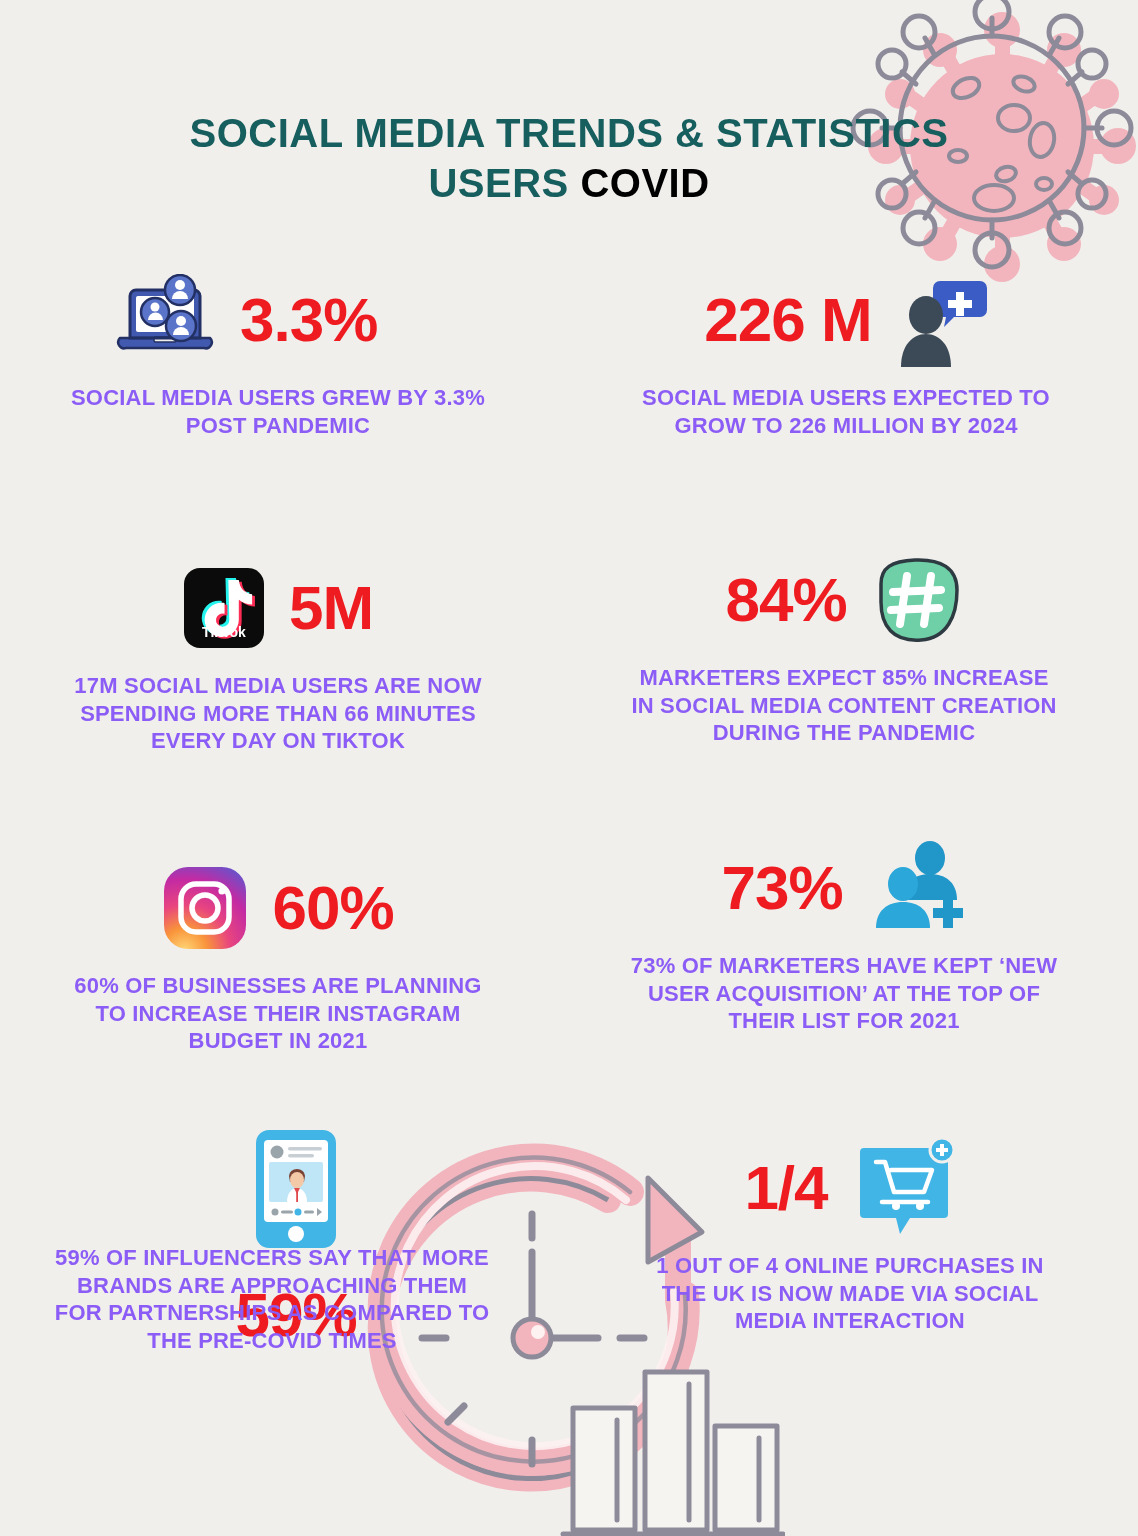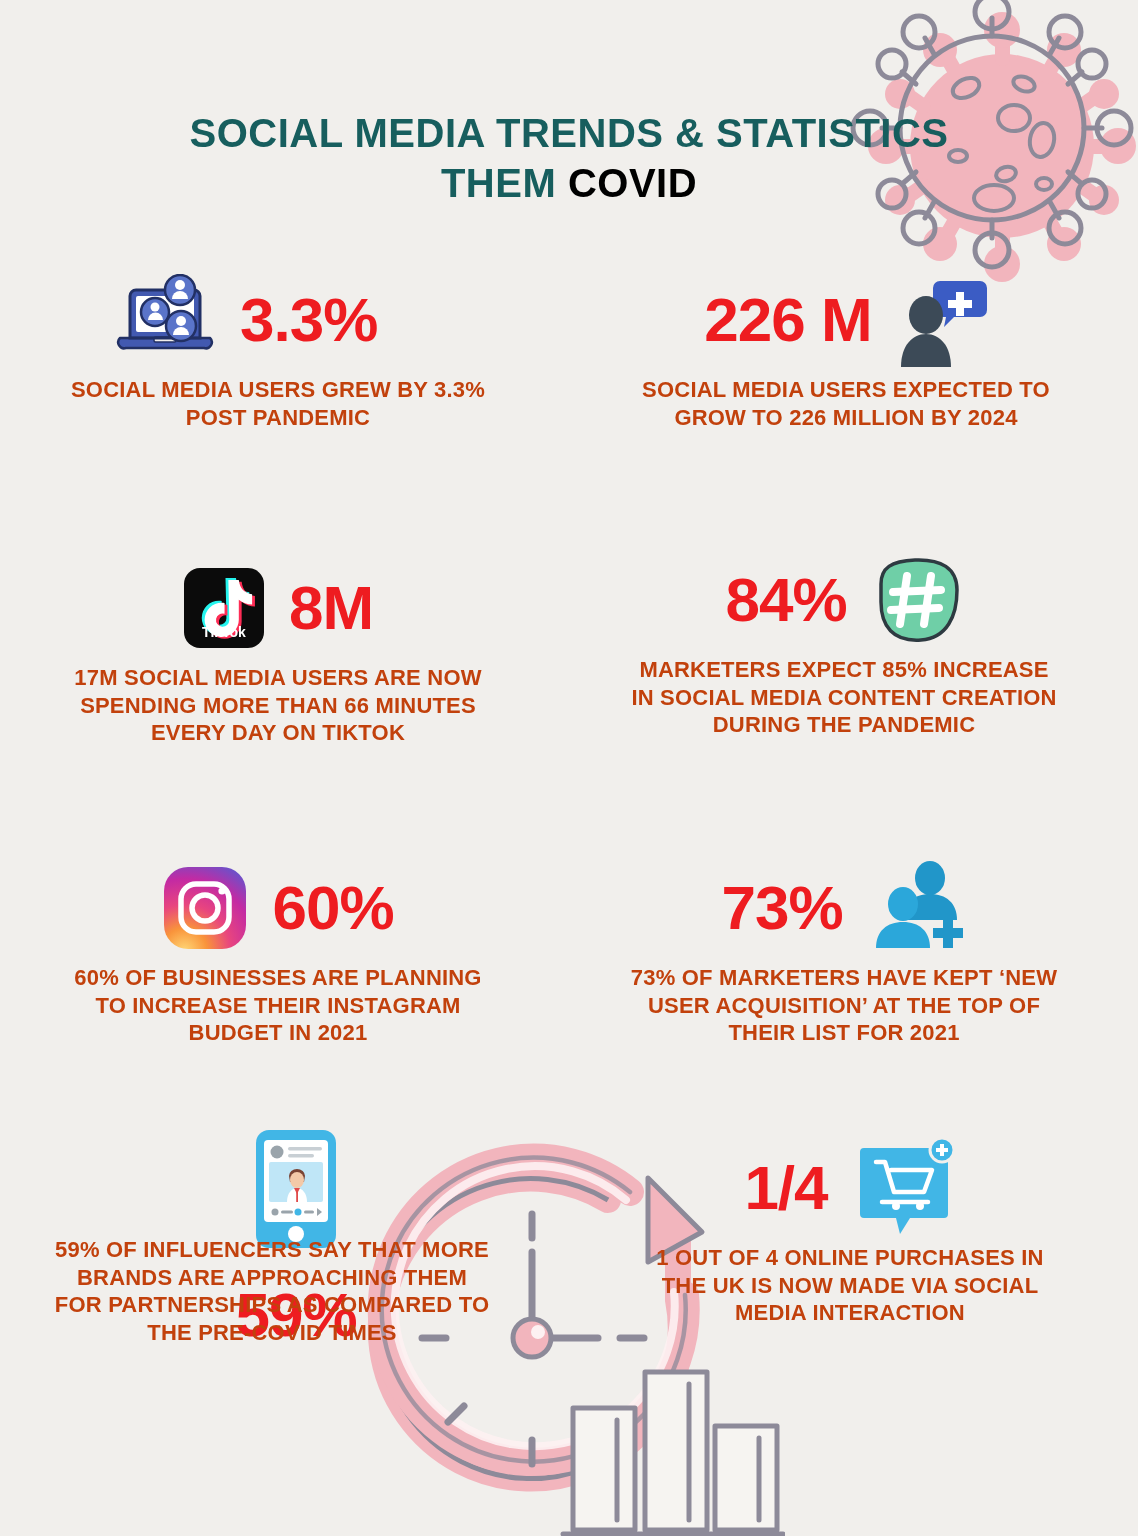--- a/index.html
+++ b/index.html
@@ -34,33 +34,33 @@
   .stat { position:absolute; z-index:5; }
   .stat-head {
     display:flex; align-items:center; justify-content:center;
     gap:24px; height:104px;
   }
   .stat-num {
     font-size:62px; font-weight:bold; color:#ee1c20;
     letter-spacing:-1px; line-height:1;
   }
   .stat-text {
-    margin-top:4px;
-    font-size:22px; font-weight:bold; color:#c2410c;
+    margin-top:12px;
+    font-size:22px; font-weight:bold; color:#8b5cf6;
     line-height:1.26; text-align:center; letter-spacing:0.2px;
   }
   .ico { flex:0 0 auto; display:block; }
 
   
   #s1 { left:58px;  top:268px; width:440px; }
   #s2 { left:636px; top:268px; width:420px; }
   #s3 { left:58px;  top:556px; width:440px; }
   #s4 { left:628px; top:548px; width:432px; }
   #s5 { left:58px;  top:856px; width:440px; }
-  #s6 { left:628px; top:856px; width:432px; }
+  #s6 { left:628px; top:836px; width:432px; }
   #s7 { left:52px;  top:1128px; width:440px; }
   #s8 { left:650px; top:1136px; width:400px; }
 
   #s1 .stat-head { justify-content:flex-start; padding-left:58px; }
   #s2 .stat-head { justify-content:center;text-align:center; }
   #s3 .stat-head { justify-content:center; }
   #s4 .stat-head { justify-content:center; }
   #s5 .stat-head { justify-content:center; }
   #s6 .stat-head { justify-content:center; }
   #s7 .stat-head { justify-content:flex-start; padding-left:48px; gap:34px;flex-direction:column; }
@@ -137,21 +137,21 @@
         <ellipse cx="112" cy="168" rx="9" ry="6"></ellipse>
         <ellipse cx="160" cy="186" rx="10" ry="7" transform="rotate(-15 160 186)"></ellipse>
         <ellipse cx="148" cy="210" rx="20" ry="13"></ellipse>
         <ellipse cx="198" cy="196" rx="8" ry="6"></ellipse>
       </g>
     </g>
   </svg>
 
   <div class="title-wrap">
     <div class="title-line">SOCIAL MEDIA TRENDS &amp; STATISTICS</div>
-    <div class="title-line"><span>THEM </span><span class="covid">COVID</span></div>
+    <div class="title-line"><span>USERS </span><span class="covid">COVID</span></div>
   </div>
 
   <svg class="clock-deco" viewBox="0 0 420 400">
     <g fill="none" stroke="#8d8a99" stroke-width="5">
       <path d="M278 60 A150 150 0 1 0 348 160 L348 95" stroke="#f2b5bd" stroke-width="26" stroke-linecap="round"></path>
       <path d="M278 60 A150 150 0 1 0 348 160" stroke="#8d8a99" stroke-width="5" fill="none"></path>
     </g>
     <path d="M300 52 A152 152 0 1 0 355 155" fill="none" stroke="#f2b5bd" stroke-width="28" stroke-linecap="round"></path>
     <path d="M300 52 A152 152 0 1 0 355 155" fill="none" stroke="#8d8a99" stroke-width="4.5" stroke-linecap="round" opacity="0.75"></path>
     <path d="M296 60 A140 140 0 1 0 344 152" fill="none" stroke="#fdf1f2" stroke-width="8" stroke-linecap="round" opacity="0.9"></path>
@@ -225,21 +225,21 @@
     <div class="stat-head">
       <svg class="ico" width="82" height="82" viewBox="0 0 82 82">
         <rect x="1" y="1" width="80" height="80" rx="16" fill="#0b0b0b"></rect>
         <g transform="translate(14,11) scale(0.95)">
           <path d="M33 2 h11 c1 9 6 14 14 15 v11 c-5 0 -10 -2 -14 -5 v21 a18 18 0 1 1 -18 -18 c1 0 2 0 3 .3 v11.3 a7 7 0 1 0 5 6.7 z" fill="#25f4ee" transform="translate(-3,-2)"></path>
           <path d="M33 2 h11 c1 9 6 14 14 15 v11 c-5 0 -10 -2 -14 -5 v21 a18 18 0 1 1 -18 -18 c1 0 2 0 3 .3 v11.3 a7 7 0 1 0 5 6.7 z" fill="#fe2c55" transform="translate(3,2)"></path>
           <path d="M33 2 h11 c1 9 6 14 14 15 v11 c-5 0 -10 -2 -14 -5 v21 a18 18 0 1 1 -18 -18 c1 0 2 0 3 .3 v11.3 a7 7 0 1 0 5 6.7 z" fill="#fff"></path>
         </g>
         <text x="41" y="70" font-family="Liberation Sans, sans-serif" font-size="14" font-weight="bold" fill="#fff" text-anchor="middle">TikTok</text>
       </svg>
-      <span class="stat-num">8M</span>
+      <span class="stat-num">5M</span>
     </div>
     <div class="stat-text">17M SOCIAL MEDIA USERS ARE NOW SPENDING MORE THAN 66 MINUTES EVERY DAY ON TIKTOK</div>
   </div>
 
   <div class="stat" id="s4">
     <div class="stat-head">
       <span class="stat-num">84%</span>
       <svg class="ico" width="92" height="92" viewBox="0 0 92 92">
         <path d="M10 30 C10 14 20 7 44 6 C70 5 86 14 86 36 C86 62 76 84 50 86 C22 88 10 72 10 48 Z" fill="#6fcfa7" stroke="#2e3a41" stroke-width="3.5"></path>
         <g stroke="#fff" stroke-width="8" stroke-linecap="round" stroke-linejoin="round" fill="none">

